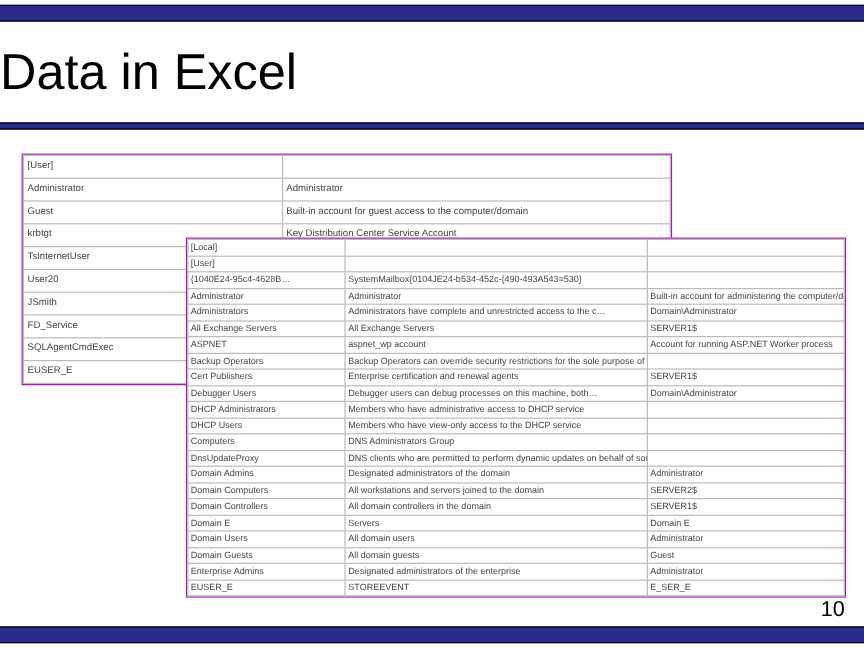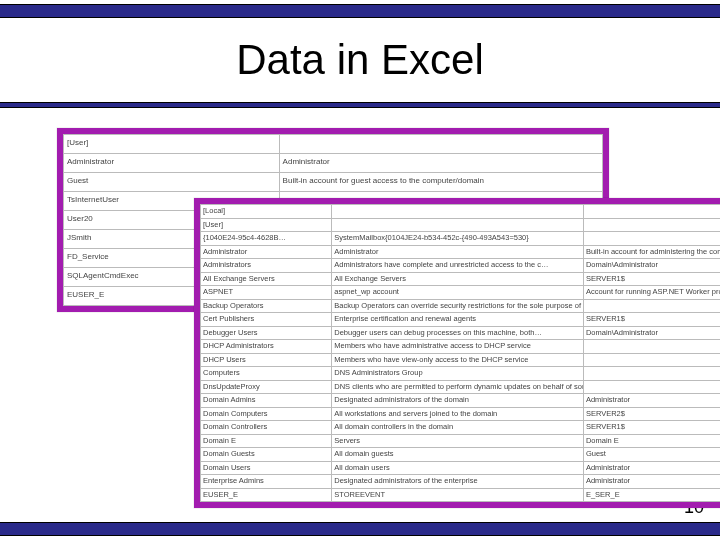--- a/index.html
+++ b/index.html
@@ -43,42 +43,40 @@
     height: 14px;
     border-top: 1px solid #000;
     border-bottom: 1px solid #000;
     box-sizing: border-box;
   }
   .title {
     position: absolute;
     top: 36px;
     left: 0;
     right: 0;
-    text-align: center;
     font-size: 42px;
     color: #000;
   }
   .page-num {
     position: absolute;
     right: 16px;
     bottom: 22px;
     font-size: 18px;
     color: #000;
     font-family: Arial, sans-serif;
   }
 
   .table-wrap {
     font-family: Arial, sans-serif;
     font-size: 8px;
     color: #444;
     background: #fff;
     position: absolute;
-    border: 6px solid #a21caf;
+    border: 1px solid #a21caf;
     box-shadow: 0 0 0 0.5px rgba(0,0,0,0.1);
-    margin-left: 39px;
   }
   .table-wrap table {
     border-collapse: collapse;
     width: 100%;
     table-layout: fixed;
   }
   .table-wrap td {
     border: 1px solid #bbb;
     padding: 1px 3px 3px 3px;
     overflow: hidden;
@@ -136,20 +134,24 @@
           </tr>
           <tr>
             <td>Administrator</td>
             <td>Administrator</td>
           </tr>
           <tr>
             <td>Guest</td>
             <td>Built-in account for guest access to the computer/domain</td>
           </tr>
           <tr>
+            <td>krbtgt</td>
+            <td>Key Distribution Center Service Account</td>
+          </tr>
+          <tr>
             <td>TsInternetUser</td>
             <td></td>
           </tr>
           <tr>
             <td>User20</td>
             <td></td>
           </tr>
           <tr>
             <td>JSmith</td>
             <td></td>
@@ -262,30 +264,30 @@
             <td>Domain Controllers</td>
             <td>All domain controllers in the domain</td>
             <td>SERVER1$</td>
           </tr>
           <tr>
             <td>Domain E</td>
             <td>Servers</td>
             <td>Domain E</td>
           </tr>
           <tr>
+            <td>Domain Users</td>
+            <td>All domain users</td>
+            <td>Administrator</td>
+          </tr>
+          <tr>
             <td>Domain Guests</td>
             <td>All domain guests</td>
             <td>Guest</td>
           </tr>
           <tr>
-            <td>Domain Users</td>
-            <td>All domain users</td>
-            <td>Administrator</td>
-          </tr>
-          <tr>
             <td>Enterprise Admins</td>
             <td>Designated administrators of the enterprise</td>
             <td>Administrator</td>
           </tr>
           <tr>
             <td>EUSER_E</td>
             <td>STOREEVENT</td>
             <td>E_SER_E</td>
           </tr>
         </tbody>

